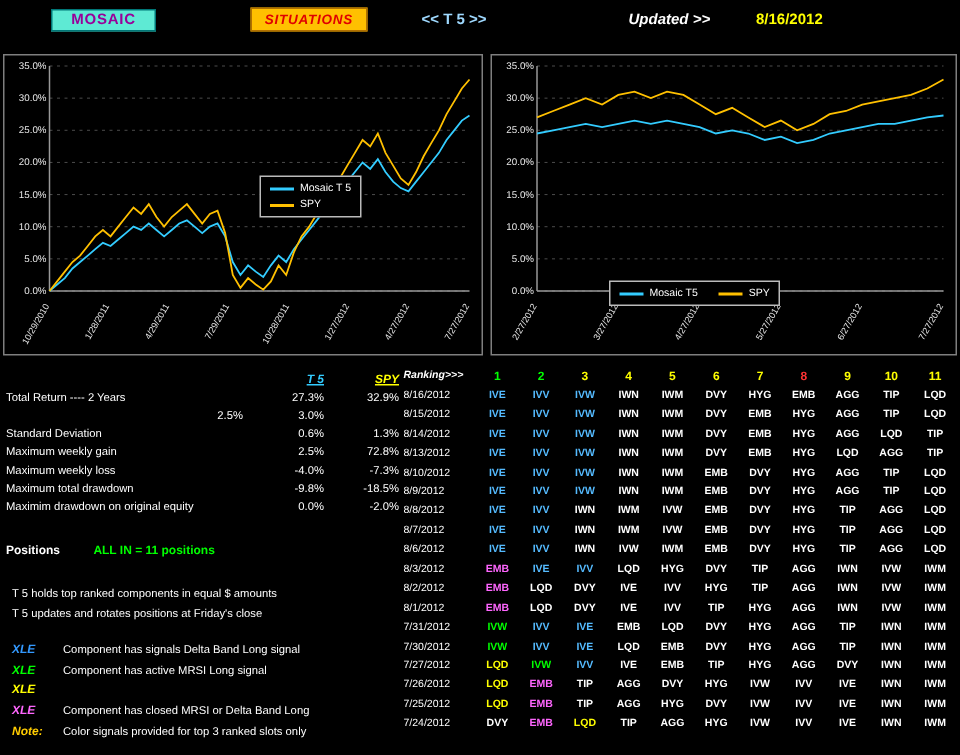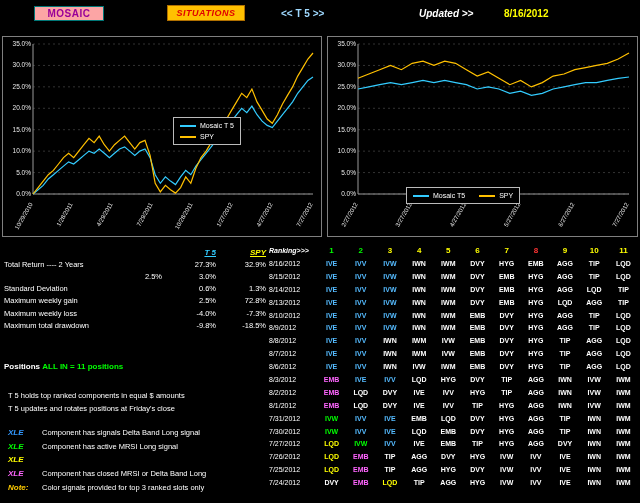--- a/index.html
+++ b/index.html
@@ -1,20 +1,20 @@
 <!DOCTYPE html>
 <html><head>
 <meta charset="utf-8">
 <style>
   * { margin:0; padding:0; box-sizing:border-box; }
   html,body { width:640px; height:503px; background:#000; }
   body { font-family:"Liberation Sans", sans-serif; position:relative; overflow:hidden; color:#fff; }
 
   
-  #btn-mosaic { position:absolute; left:34px; top:6px; width:70px; height:15px; background:#fca5a5;
+  #btn-mosaic { position:absolute; left:34px; top:6px; width:70px; height:15px; background:#5eead4;
     color:#990099; font-size:10px; font-weight:bold; text-align:center; line-height:13px;
     border:1px solid #007777; letter-spacing:.5px; cursor:pointer; }
   #btn-situations { position:absolute; left:167px; top:5px; width:78px; height:16px; background:#FFC000;
     color:#E00000; font-size:9px; font-weight:bold; font-style:italic; text-align:center; line-height:14px;
     border:1px solid #B07000; letter-spacing:.5px; cursor:pointer; }
   #t5-nav { position:absolute; left:281px; top:8px; color:#9FD9FF; font-size:10px; font-weight:bold; cursor:pointer; }
   #updated { position:absolute; left:419px; top:8px; color:#FFF; font-size:10px; font-weight:bold; font-style:italic; }
   #header-date { position:absolute; left:504px; top:8px; color:#FFFF00; font-size:10px; font-weight:bold; }
 
   
@@ -33,21 +33,21 @@
   
   #stats { position:absolute; left:4px; top:246px; width:268px; }
   .stats-grid { display:grid; grid-template-columns:158px 54px 50px; align-items:center; height:12.2px; }
   .stats-head span { font-size:8px; font-weight:bold; font-style:italic; text-decoration:underline; text-align:right; }
   #h-t5 { color:#33CCFF; } #h-spy { color:#FFFF00; }
   .sr-label { font-size:7.5px; color:#FFF; }
   .sr-val { font-size:7.5px; color:#FFF; text-align:right; }
 
   #positions { position:absolute; left:4px; top:362px; font-size:8px; }
   #positions-label { color:#FFF; font-weight:bold; }
-  #positions-value { color:#00FF00; font-weight:bold; margin-left:0; }
+  #positions-value { color:#00FF00; font-weight:bold; margin-left:20px; }
 
   .note { position:absolute; left:8px; color:#FFF; font-size:7.5px; }
   #note1 { top:391px; } #note2 { top:404px; }
 
   #signal-legend { position:absolute; left:8px; top:426px; }
   .sig-row { display:flex; align-items:center; height:13.6px; }
   .sig-tag { width:34px; font-size:8px; font-weight:bold; font-style:italic; }
   .sig-text { font-size:7.5px; color:#FFF; }
 
   
@@ -185,20 +185,25 @@
         <div class="stats-grid">
           <span class="sr-label">Maximum weekly loss</span>
           <span class="sr-val">-4.0%</span>
           <span class="sr-val">-7.3%</span>
         </div>
         <div class="stats-grid">
           <span class="sr-label">Maximum total drawdown</span>
           <span class="sr-val">-9.8%</span>
           <span class="sr-val">-18.5%</span>
         </div>
+        <div class="stats-grid">
+          <span class="sr-label">Maximim drawdown on original equity</span>
+          <span class="sr-val">0.0%</span>
+          <span class="sr-val">-2.0%</span>
+        </div>
       </div>
   </div>
 
   <div id="positions">
     <span id="positions-label">Positions</span>
     <span id="positions-value">ALL IN = 11 positions</span>
   </div>
 
   <div class="note" id="note1">T 5 holds top ranked components in equal $ amounts</div>
   <div class="note" id="note2">T 5 updates and rotates positions at Friday's close</div>

